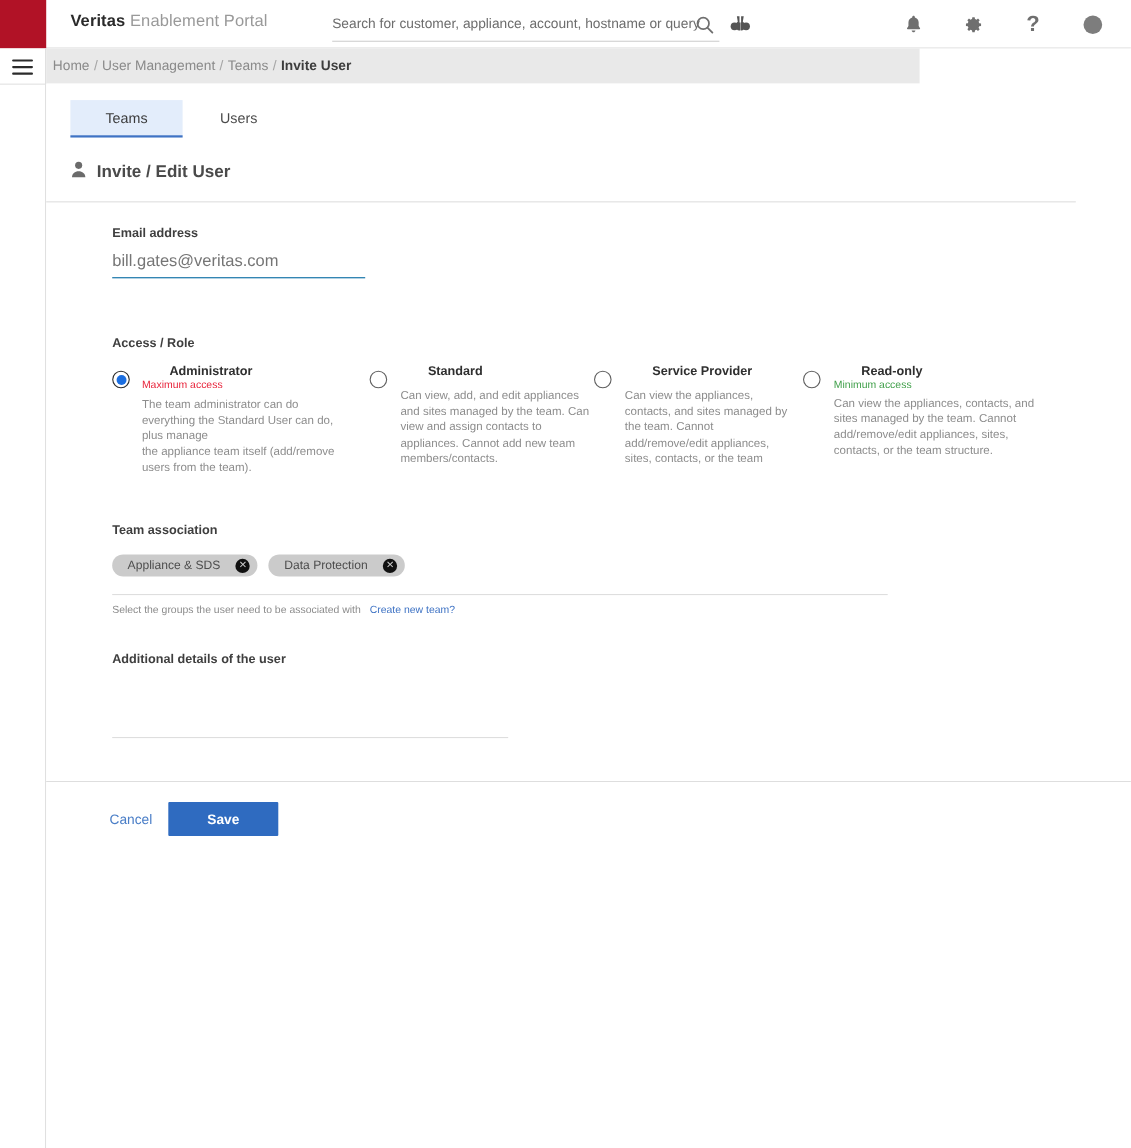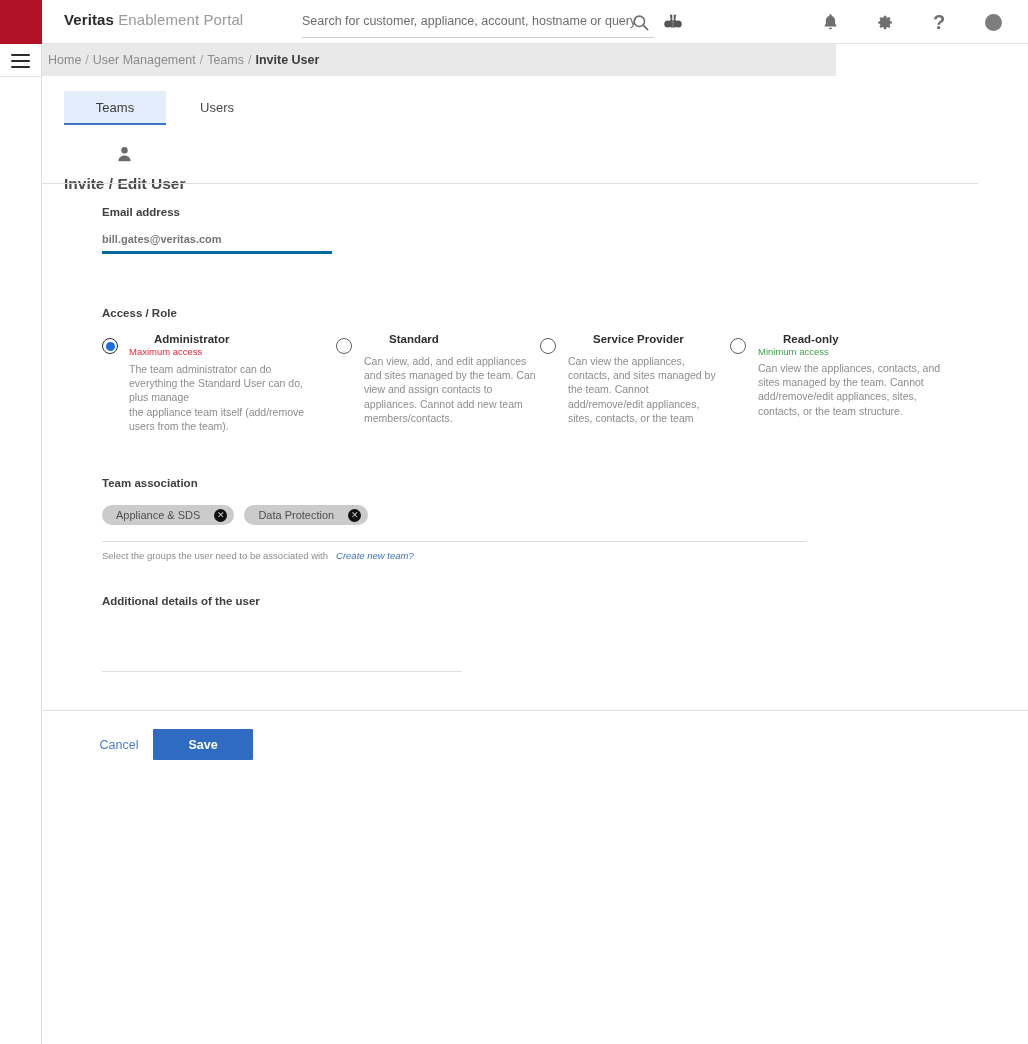--- a/index.html
+++ b/index.html
@@ -113,44 +113,43 @@
     background: transparent;
   }
   .tab.active {
     background: #e3edfb;
     border-bottom: 2px solid #3f73c4;
     color: #3a3a3a;
   }
 
   .page-title-row {
     position: absolute; left: 22px; top: 70px;
-    display: flex; align-items: center; gap: 9px; flex-direction: column;
+    display: flex; align-items: center; gap: 9px;
   }
   .page-title {
     font-size: 15.5px; font-weight: bold; color: #4a4a4a;
   }
   .title-rule {
     position: absolute; left: 0; top: 107px;
     width: 936px; border-bottom: 1px solid #dedede;
   }
 
   
   .form { position: absolute; left: 60px; top: 130px; width: 900px; }
 
   .fld-label {
     font-size: 11.5px; font-weight: bold; color: #3f3f3f;
     margin-bottom: 11px;
   }
   .line-input {
-    width: 230px; border: none; border-bottom: 3px solid #0369a1;
+    width: 230px; border: none; border-bottom: 1px solid #0369a1;
     outline: none; background: transparent;
     font-family: "Liberation Sans", sans-serif;
-    font-size: 11px; color: #6b6b6b;
+    font-size: 15px; color: #6b6b6b;
     padding: 0 0 6px 0;
-    font-weight: bold;
   }
   .helper {
     margin-top: 9px; font-size: 9.5px; color: #8c8c8c;
   }
   .helper .lnk { color: #3f73c4; cursor: pointer; margin-left: 8px; }
 
   
   .role-block { margin-top: 53px; }
   .roles {
     position: relative; margin-top: 14px; height: 110px;
@@ -196,21 +195,21 @@
     width: 13px; height: 13px; border-radius: 50%;
     background: #111; color: #cbcbcb;
     display: flex; align-items: center; justify-content: center;
     font-size: 9px; line-height: 1; cursor: pointer;
     font-family: "DejaVu Sans", sans-serif;
   }
   .team-rule {
     margin-top: 16px; width: 705px; border-bottom: 1px solid #dedede;
   }
   .team-helper { margin-top: 8px; font-size: 9.5px; color: #8c8c8c; }
-  .team-helper .lnk { color: #3f73c4; cursor: pointer; margin-left: 8px; font-style: italic; }
+  .team-helper .lnk { color: #3f73c4; cursor: pointer; margin-left: 8px; }
 
   
   .extra-block { margin-top: 34px; }
   .extra-area {
     margin-top: 14px; width: 360px; height: 40px;
     border: none; border-bottom: 1px solid #dedede;
     outline: none; resize: none; background: transparent;
     font-family: "Liberation Sans", sans-serif;
     font-size: 12px; color: #6b6b6b;
   }

